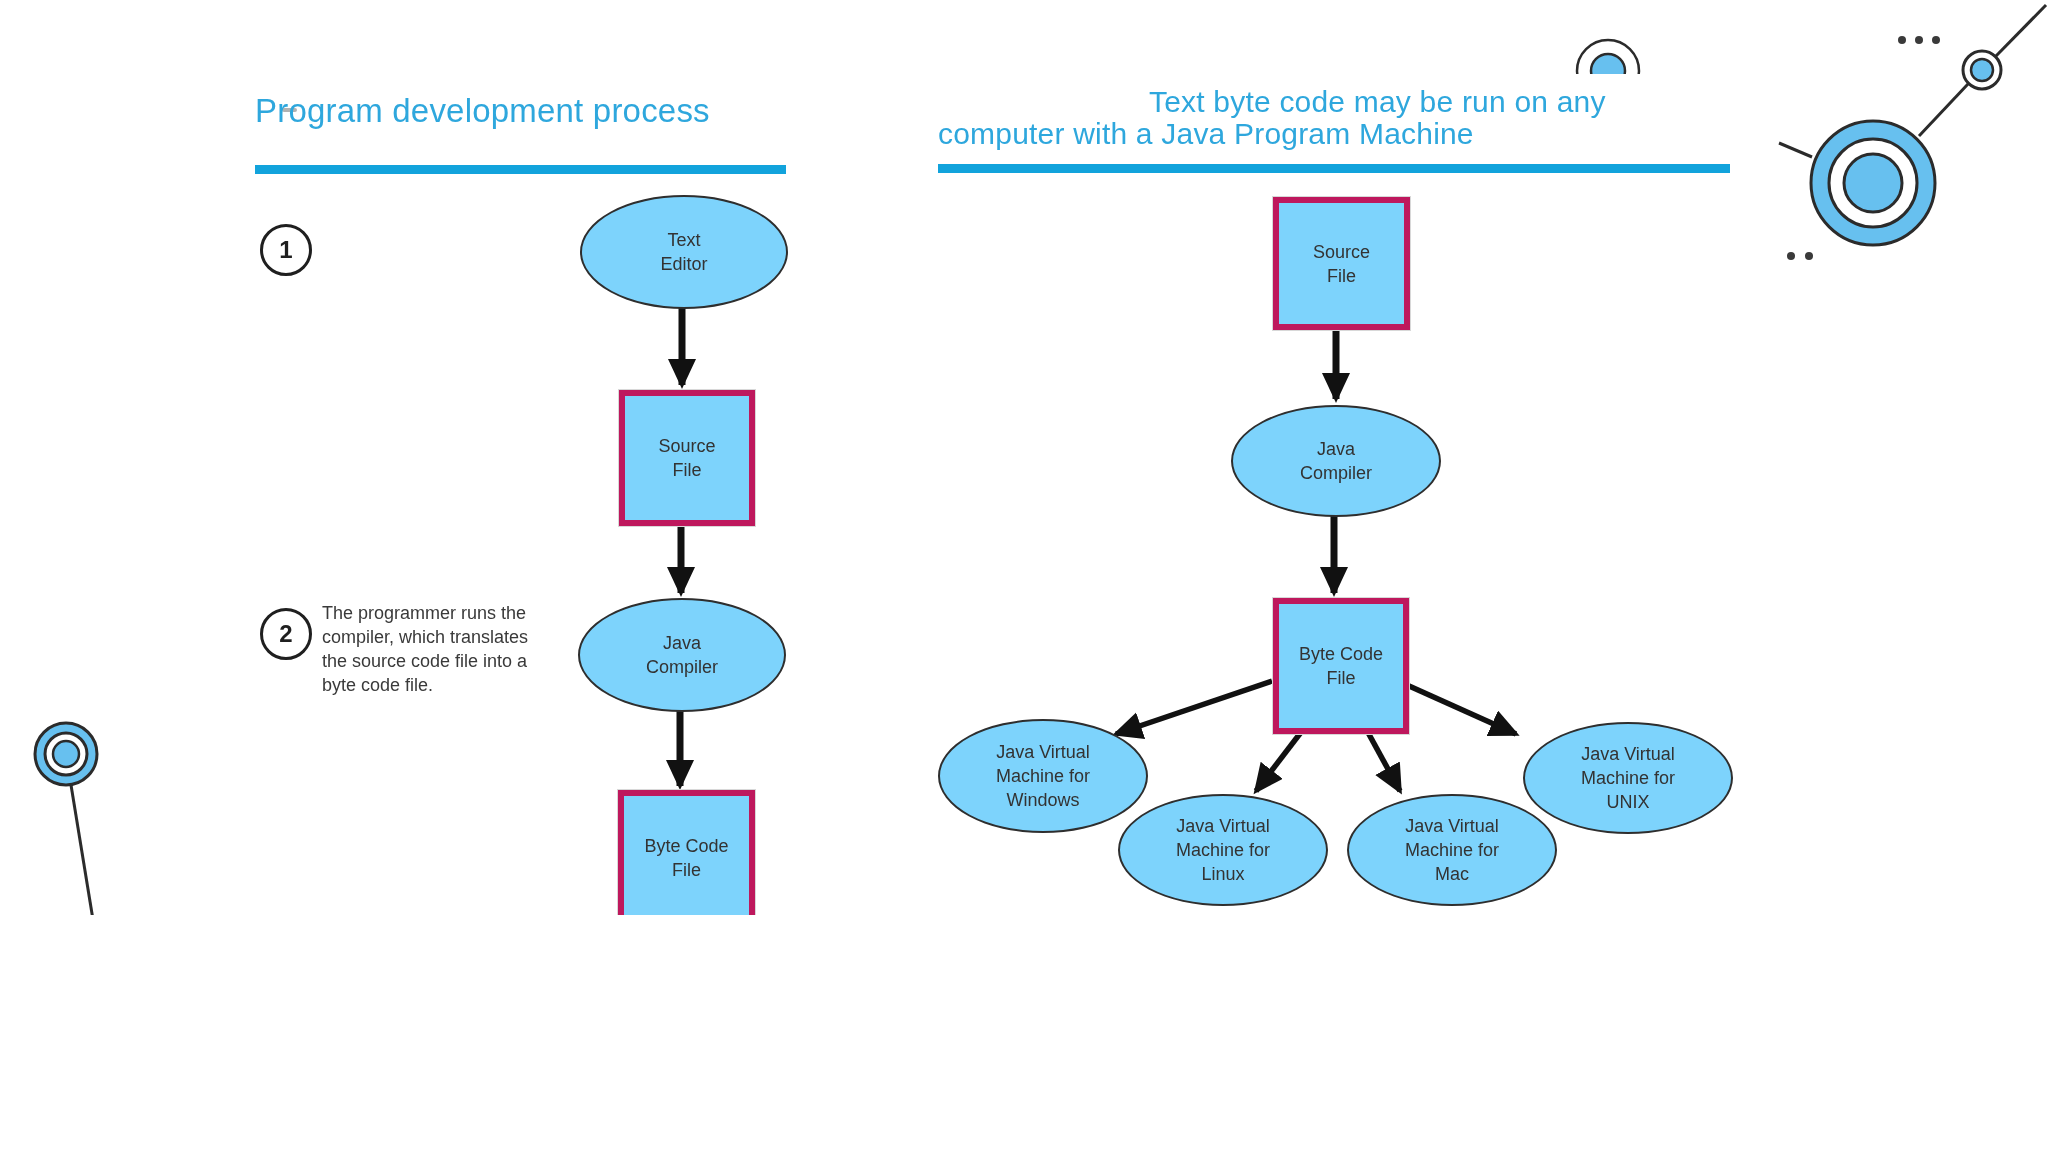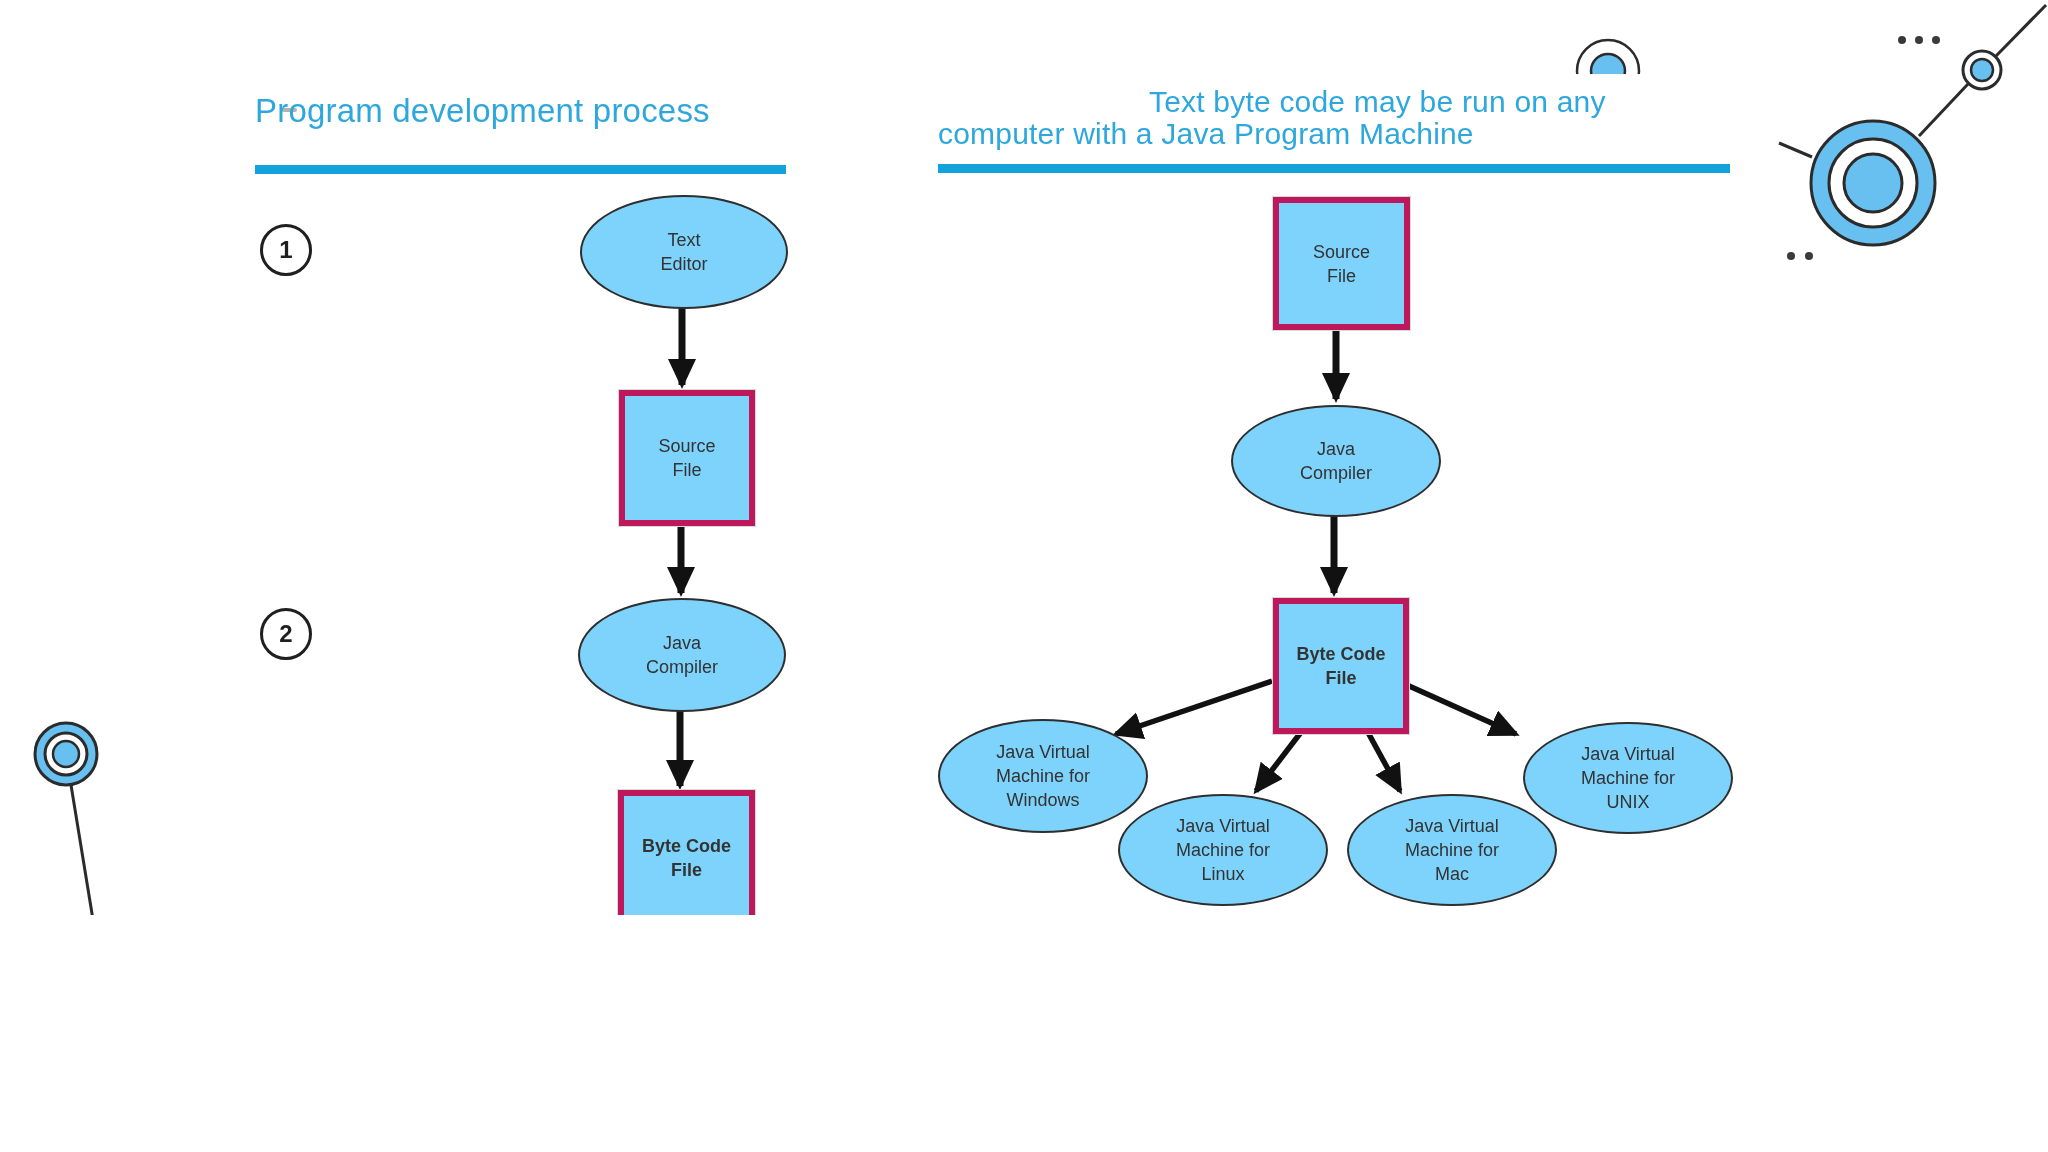--- a/index.html
+++ b/index.html
@@ -14,21 +14,21 @@
   }
   .rtitle{font-size:30px;}
   .title-bar{background:var(--bar-blue,#12A3DC);height:9px;}
   .node{
     position:absolute;display:flex;align-items:center;justify-content:center;
     text-align:center;color:#333;font-size:18px;line-height:24px;
     white-space:pre-line;background:#7dd3fc;
   }
   .ellipse{border:2px solid #2e2e2e;border-radius:50%;}
   .rect{border:6px solid #be185d;box-shadow:0 0 0 1px #d8d8d8;}
-  .bold{font-weight:bold;}
+  .bold{font-weight:normal;}
   .stepnum{
     position:absolute;width:52px;height:52px;border:3px solid #1f1f1f;border-radius:50%;
     display:flex;align-items:center;justify-content:center;
     font-size:24px;font-weight:bold;color:#1f1f1f;background:#fff;box-sizing:border-box;
   }
   .steptext{
     position:absolute;color:#3a3a3a;font-size:18px;line-height:24px;white-space:pre-line;
   }
   .smudge{position:absolute;left:282px;top:108px;width:15px;height:4px;background:#9f9f9f;border-radius:2px;opacity:.8;}
   svg{position:absolute;left:0;top:0;}
@@ -89,20 +89,24 @@
   </svg>
 
   <div class="smudge"></div>
 
   <div class="abs section-title" style="left:255px;top:92px;">Program development process</div>
   <div class="abs title-bar" style="left:255px;top:165px;width:531px;"></div>
 
   <div class="stepnum" style="left:260px;top:224px;">1</div>
 
   <div class="stepnum" style="left:260px;top:608px;">2</div>
+  <div class="steptext" style="left:322px;top:601px;">The programmer runs the
+compiler, which translates
+the source code file into a
+byte code file.</div>
 
   <div class="stepnum" style="left:260px;top:1022px;">3</div>
 
   <div class="node ellipse" style="left:580px;top:195px;width:204px;height:110px;">Text
 Editor</div>
   <div class="node rect" style="left:619px;top:390px;width:124px;height:124px;">Source
 File</div>
   <div class="node ellipse" style="left:578px;top:598px;width:204px;height:110px;">Java
 Compiler</div>
   <div class="node rect bold" style="left:618px;top:790px;width:125px;height:124px;">Byte Code

